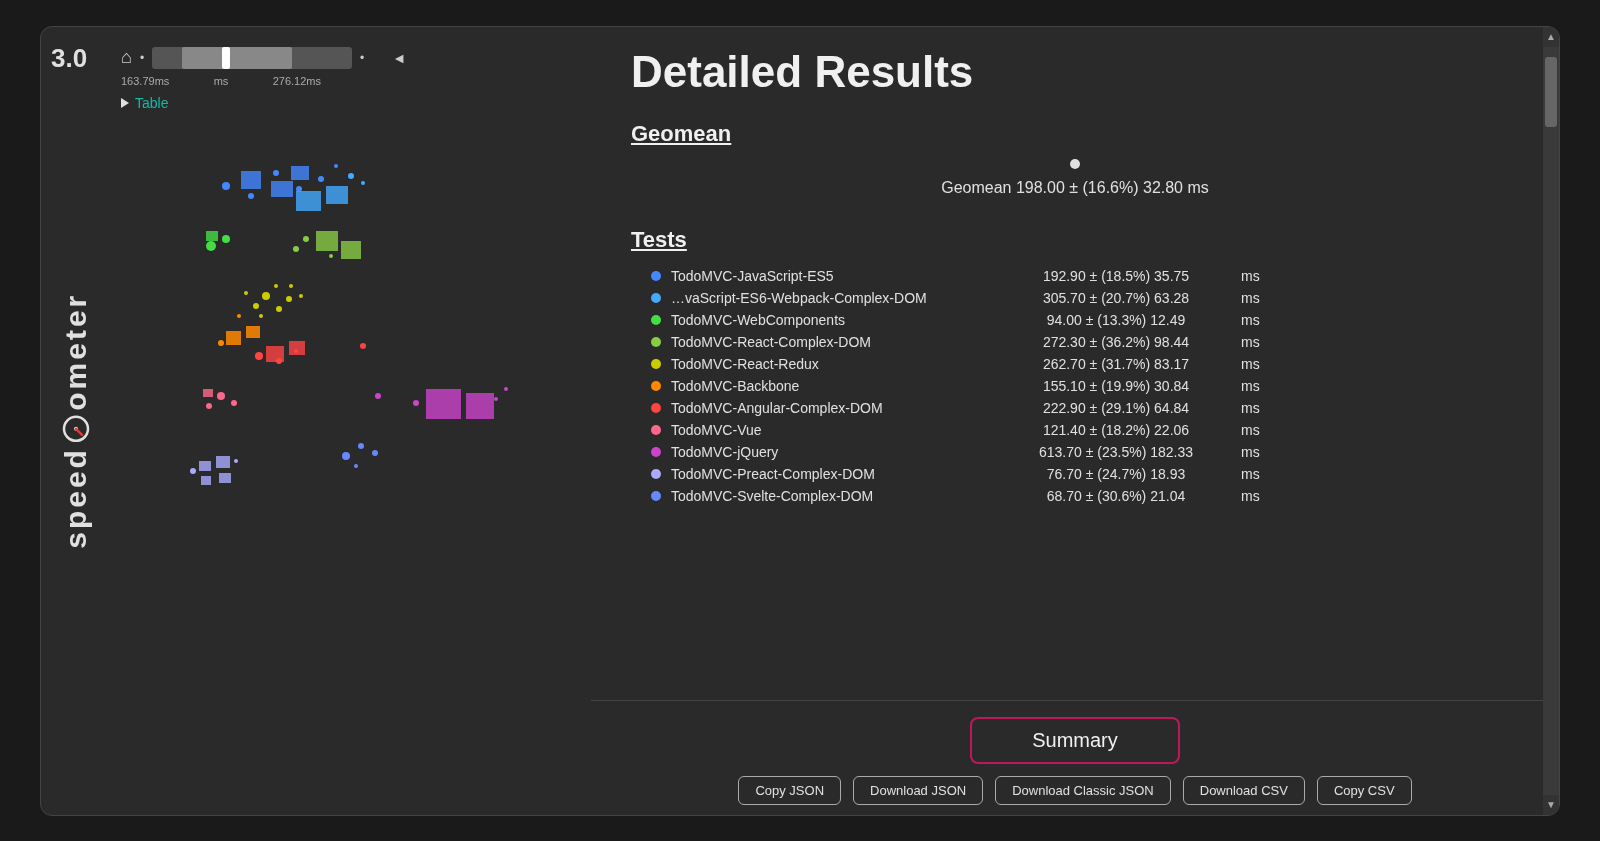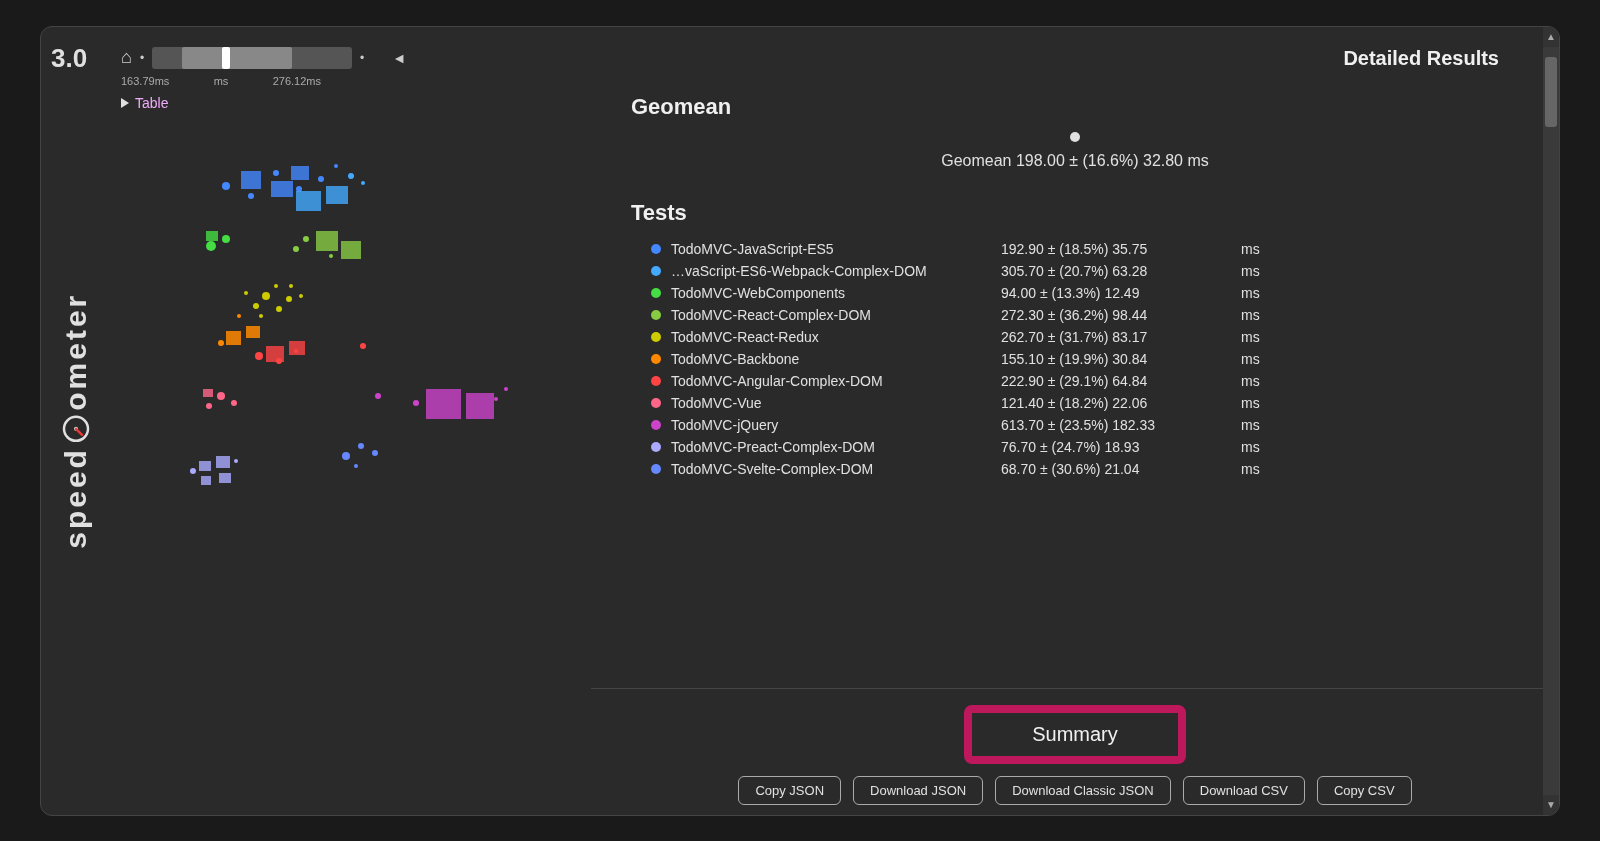--- a/index.html
+++ b/index.html
@@ -109,21 +109,21 @@
       font-size: 11px;
       color: #aaa;
       margin-top: 2px;
     }
     .table-toggle {
       display: flex;
       align-items: center;
       gap: 6px;
       cursor: pointer;
       margin-top: 8px;
-      color: #f0abfc;
+      color: #14b8a6;
       font-size: 14px;
     }
     .triangle-right {
       width: 0;
       height: 0;
       border-top: 5px solid transparent;
       border-bottom: 5px solid transparent;
       border-left: 8px solid #e0e0e0;
     }
 
@@ -136,30 +136,31 @@
 
     
     .right-panel {
       flex: 1;
       padding: 20px 60px 20px 40px;
       display: flex;
       flex-direction: column;
       overflow-y: auto;
     }
     .page-title {
-      font-size: 20px;
+      font-size: 44px;
       font-weight: bold;
       color: #f0f0f0;
-      text-align: right;
+      text-align: left;
       margin-bottom: 24px;
     }
     .section-title {
       font-size: 22px;
       color: #f0f0f0;
       margin-bottom: 12px;
+      text-decoration: underline;
     }
     .geomean-value {
       display: flex;
       align-items: center;
       gap: 10px;
       margin-bottom: 30px;
       padding-left: 20px;
       flex-direction: column;
     }
     .bullet {
@@ -184,39 +185,39 @@
     .test-name {
       font-size: 14px;
       color: #e0e0e0;
       width: 320px;
       flex-shrink: 0;
     }
     .test-value {
       font-size: 14px;
       color: #e0e0e0;
       width: 230px;
-      text-align: left;
+      text-align: center;
     }
     .test-unit {
       font-size: 14px;
       color: #e0e0e0;
     }
 
     
     .bottom-section {
       display: flex;
       flex-direction: column;
       align-items: center;
       gap: 12px;
       padding: 16px 0 10px;
       border-top: 1px solid #444;
     }
     .summary-btn {
       background: transparent;
-      border: 8px solid #be185d;
+      border: 2px solid #be185d;
       border-radius: 8px;
       color: #f0f0f0;
       font-size: 20px;
       padding: 10px 60px;
       cursor: pointer;
     }
     .action-buttons {
       display: flex;
       gap: 12px;
     }

